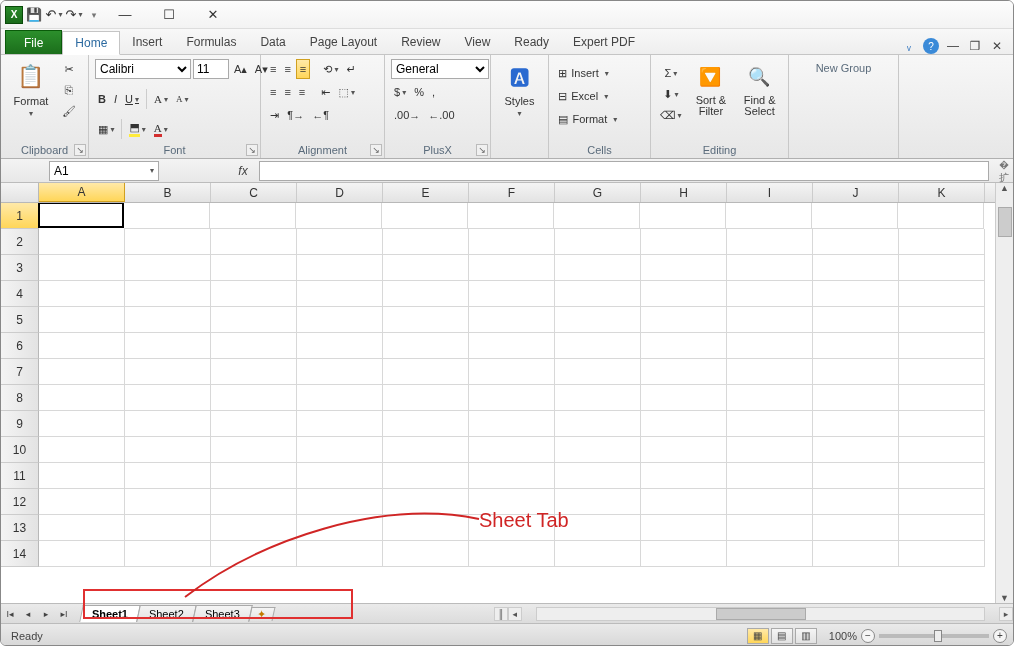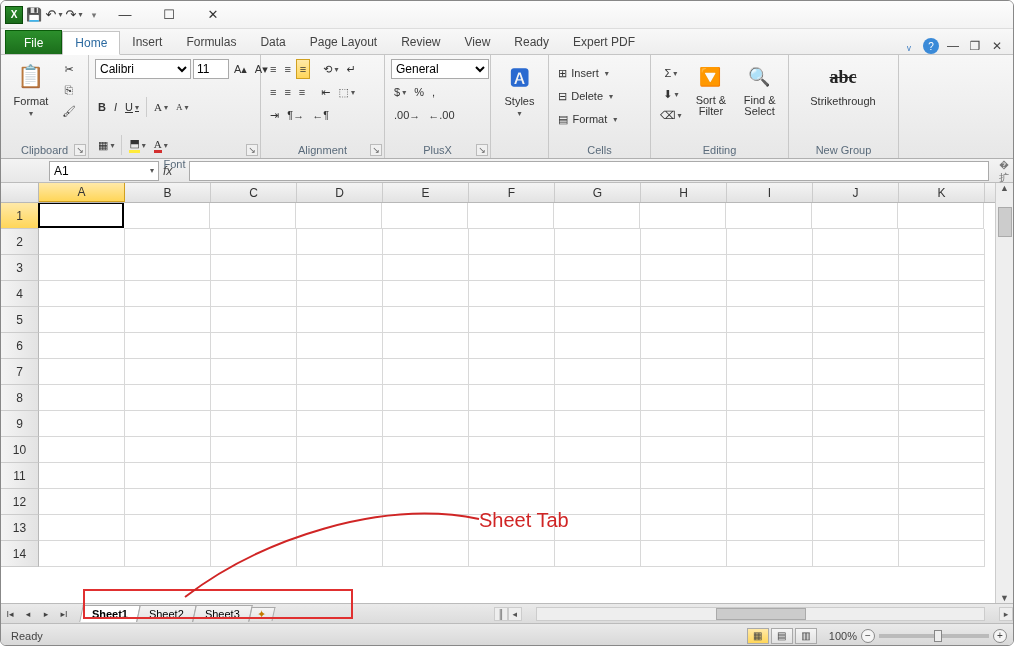--- a/index.html
+++ b/index.html
@@ -33,21 +33,21 @@
 .btn{display:flex;align-items:center;justify-content:center;font-size:11px;color:#333;padding:1px 3px;height:20px;}
 .btn.sel{background:linear-gradient(#ffe9a8,#ffd659);border:1px solid #d0a020;}
 .dd::after{content:"▾";font-size:8px;margin-left:2px;color:#555;}
 .bigbtn{display:flex;flex-direction:column;align-items:center;justify-content:flex-start;width:48px;padding-top:2px;gap:2px;font-size:11px;color:#333;}
 .bigbtn .gl{width:32px;height:32px;display:flex;align-items:center;justify-content:center;font-size:22px;}
 select.font{height:20px;font-size:12px;border:1px solid #aaa;background:#fff;}
 input.size{width:36px;height:20px;font-size:12px;border:1px solid #aaa;text-align:left;padding-left:3px;}
 
 .formulabar{height:24px;background:linear-gradient(#f3f3f3,#e8e8e8);display:flex;align-items:center;border-bottom:1px solid #bcbcbc;}
 .namebox{width:110px;margin:0 4px 0 48px;background:#fff;border:1px solid #aaa;height:20px;font-size:12px;padding:0 4px;display:flex;align-items:center;justify-content:space-between;}
-.fx{width:20px;font-style:italic;font-size:12px;color:#444;}
+.fx{width:20px;font-style:italic;font-size:12px;text-align:center;color:#444;margin-left:70px;}
 .formula{flex:1;background:#fff;border:1px solid #aaa;height:20px;margin:0 6px;}
 .expand{width:18px;color:#777;font-size:10px;text-align:center;}
 
 .gridwrap{position:relative;height:calc(646px - 28px - 26px - 104px - 24px - 20px - 24px);display:flex;flex-direction:column;}
 .colhdr{display:flex;height:20px;background:linear-gradient(#f4f4f4,#e3e3e3);border-bottom:1px solid #b8b8b8;}
 .corner{width:38px;border-right:1px solid #b8b8b8;background:linear-gradient(#f4f4f4,#e3e3e3);}
 .ch{width:86px;border-right:1px solid #ccc;text-align:center;font-size:12px;color:#333;display:flex;align-items:center;justify-content:center;}
 .ch.sel{background:linear-gradient(#ffe9a8,#ffd659);border-right:1px solid #d0a020;border-bottom:1px solid #d0a020}
 .rows{flex:1;overflow:hidden;position:relative;}
 .row{display:flex;height:26px;}
@@ -137,21 +137,21 @@
         <div class="btn">✂</div>
         <div class="btn">⎘</div>
         <div class="btn">🖌</div>
       </div>
     </div>
     <div class="lbl">Clipboard</div>
     <div class="dlg">↘</div>
   </div>
 
   <div class="group" style="width:172px">
-    <div class="content" style="flex-direction:column;gap:18px">
+    <div class="content" style="flex-direction:column;gap:10px">
       <div style="display:flex;gap:2px">
         <select class="font" style="width:96px"><option>Calibri</option></select>
         <input class="size" value="11" style="">
         <div class="btn">A▴</div>
         <div class="btn">A▾</div>
       </div>
       <div style="display:flex;gap:2px">
         <div class="btn" style="font-weight:bold">B</div>
         <div class="btn" style="font-style:italic">I</div>
         <div class="btn dd" style="text-decoration:underline">U</div>
@@ -231,21 +231,21 @@
   </div>
 
   <div class="group" style="width:102px">
     <div class="content" style="flex-direction:column;gap:3px;padding-top:4px">
       <div class="btn dd" style="justify-content:flex-start;gap:4px">
           <span>⊞</span>
           <span>Insert</span>
         </div>
       <div class="btn dd" style="justify-content:flex-start;gap:4px">
           <span>⊟</span>
-          <span>Delete</span>
+          <span>Excel</span>
         </div>
       <div class="btn dd" style="justify-content:flex-start;gap:4px">
           <span>▤</span>
           <span>Format</span>
         </div>
     </div>
     <div class="lbl">Cells</div>
   </div>
 
   <div class="group" style="width:138px">
@@ -261,28 +261,20 @@
       </div>
       <div class="bigbtn" style="width:50px">
         <div class="gl" style="font-size:18px">🔍</div>
         <div style="text-align:center;line-height:1">Find &amp; Select</div>
       </div>
     </div>
     <div class="lbl">Editing</div>
   </div>
 
   <div class="group" style="width:110px">
-    <div class="content">
-      <div class="bigbtn" style="width:96px">
-        <div class="gl">
-            <span class="abc-strike">abc</span>
-          </div>
-        <div>Strikethrough</div>
-      </div>
-    </div>
     <div class="lbl">New Group</div>
   </div>
 </div>
 
 <div class="formulabar">
   <div class="namebox">
       <span>A1</span>
       <span style="font-size:8px;color:#555">▾</span>
     </div>
   <div class="fx">fx</div>

